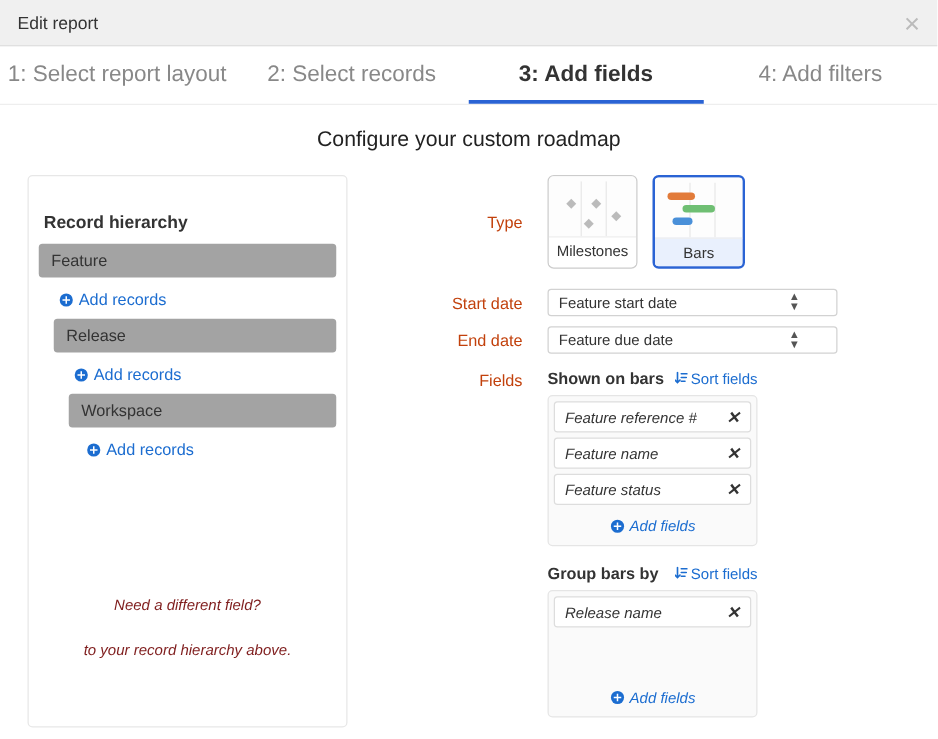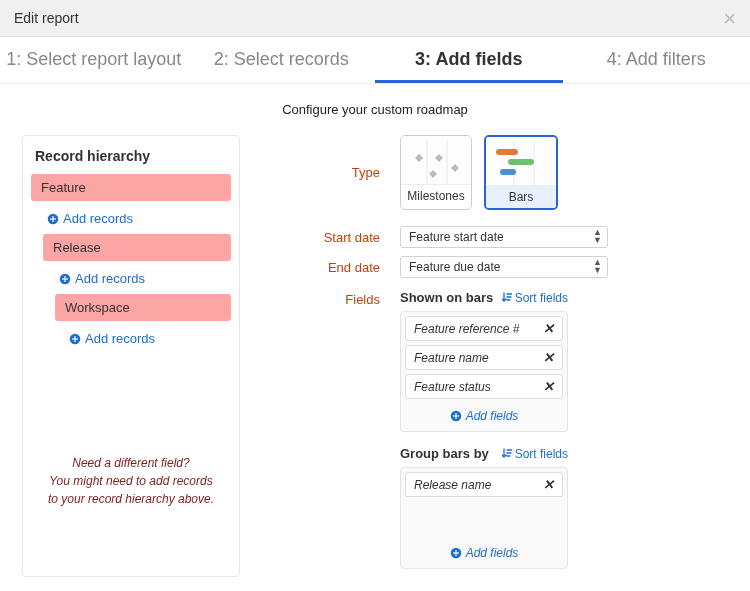--- a/index.html
+++ b/index.html
@@ -4,45 +4,45 @@
 <style>
 * { box-sizing: border-box; margin: 0; padding: 0; }
 body { font-family: -apple-system, BlinkMacSystemFont, "Segoe UI", Helvetica, Arial, sans-serif; font-size: 13px; color: #333; background: #fff; width: 750px; }
 .header { background: #f0f0f0; padding: 10px 14px; border-bottom: 1px solid #e0e0e0; display: flex; align-items: center; justify-content: space-between; }
 .header h2 { font-size: 14px; font-weight: 400; }
 .close-x { color: #bbb; font-size: 22px; font-weight: 300; cursor: pointer; line-height: .5; }
 .steps { display: flex; border-bottom: 1px solid #eee; }
 .step { flex: 1; text-align: center; padding: 12px 0 10px; font-size: 18px; color: #888; cursor: pointer; }
 .step.active { color: #333; font-weight: 600; border-bottom: 3px solid #2a63d4; }
 .content { padding: 18px 22px 10px; }
-.page-title { text-align: center; font-size: 13px; font-weight: 500; color: #222; margin-bottom: 18px; }
+.page-title { text-align: center; font-size: 17px; font-weight: 500; color: #222; margin-bottom: 18px; }
 .body-row { display: flex; gap: 30px; }
 
-.sidebar { width: 218px; border: 1px solid #e7e7e7; border-radius: 4px; padding: 12px 8px 20px; display: flex; flex-direction: column;}
+.sidebar { width: 256px; border: 1px solid #e7e7e7; border-radius: 4px; padding: 28px 8px 20px; display: flex; flex-direction: column;}
 .side-title { font-size: 14px; font-weight: 700; margin: 0 4px 10px; }
 .tree {font-size:13px;}
-.pill { background: #fca5a5; border-radius: 3px; padding: 6px 10px; margin-bottom: 4px; display:flex; align-items:center;}
+.pill { background: #a3a3a3; border-radius: 3px; padding: 6px 10px; margin-bottom: 4px; display:flex; align-items:center;}
 .add-records { color: #1c6dd0; font-size: 13px; padding: 6px 4px 8px; display:flex; align-items:center; gap:4px; cursor:pointer;}
 .plus-circle { width: 12px; height: 12px; }
 .hint { color: #7f1d1d; font-style: italic; font-size: 12px; text-align: center; line-height: 1.5; margin-top: 100px; padding: 0 2px; }
 .indent1 { margin-left: 12px; }
 .indent2 { margin-left: 24px; }
 .indent3 { margin-left: 34px; }
 
 .main { flex: 1; }
 .form-row { display: flex; align-items: flex-start; margin-bottom: 8px; }
 .form-row.center { align-items: center; }
 .form-label { width: 130px; text-align: right; font-size: 13px; color: #c2410c; padding-top: 4px; padding-right: 20px; }
 .type-cards { display: flex; gap: 12px; }
 .type-card { width: 72px; border: 1px solid #ccc; border-radius: 5px; overflow: hidden; cursor: pointer; }
 .type-card.sel { border: 2px solid #2a63d4; width:74px;}
 .tc-preview { height: 48px; background: #fdfdfd; padding: 4px; }
 .tc-label { background: #fff; text-align: center; font-size: 12px; padding: 4px 0; border-top: 1px solid #eee; }
 .type-card.sel .tc-label { background: #e9f0fd; }
-.select { width: 208px; border: 1px solid #d2d2d2; border-radius: 3px; font-size: 12px; height: 22px; padding: 0 8px; appearance: none; background: #fff; position:relative; display:flex; align-items:center;}
+.select { width: 232px; border: 1px solid #d2d2d2; border-radius: 3px; font-size: 12px; height: 22px; padding: 0 8px; appearance: none; background: #fff; position:relative; display:flex; align-items:center;}
 .select::after { content:"";}
 .sel-wrap { position: relative; width: 208px; }
 .sel-arrows { position:absolute; right:6px; top:2px; font-size:9px; line-height:8px; color:#555; pointer-events:none;}
 .fields-col { flex: 1; }
 .fields-block { width: 168px; }
 .fb-head { display: flex; justify-content: space-between; align-items: center; margin-bottom: 6px; margin-top:2px;}
 .fb-head h4 { font-size: 13px; font-weight: 700; }
 .sort-link { color: #1c6dd0; font-size: 12px; display:flex; align-items:center; gap:3px; cursor:pointer;}
 .box { border: 1px solid #e5e5e5; border-radius: 4px; background: #fafafa; padding: 4px; font-style: italic; }
 .chip { background: #fff; border: 1px solid #ddd; border-radius: 3px; padding: 4px 8px; margin-bottom: 4px; font-size: 12px; display: flex; justify-content: space-between; align-items: center; }
@@ -104,21 +104,21 @@
           <svg class="plus-circle" viewBox="0 0 16 16">
               <circle cx="8" cy="8" r="7" fill="#1c6dd0"></circle>
               <rect x="7.2" y="4" width="1.6" height="8" fill="#fff"></rect>
               <rect x="4" y="7.2" width="8" height="1.6" fill="#fff"></rect>
             </svg>
           <span>Add records</span>
         </div>
       </div>
       <div class="hint">
         <span>Need a different field?</span><br>
-        <span>You might need to add records</span><br>
+        <br>
         <span>to your record hierarchy above.</span>
       </div>
     </div>
 
     <div class="main">
 
       <div class="form-row" style="align-items:center; margin-bottom:16px;">
         <div class="form-label" style="padding-top:0;">Type</div>
         <div class="type-cards">
           <div class="type-card">

